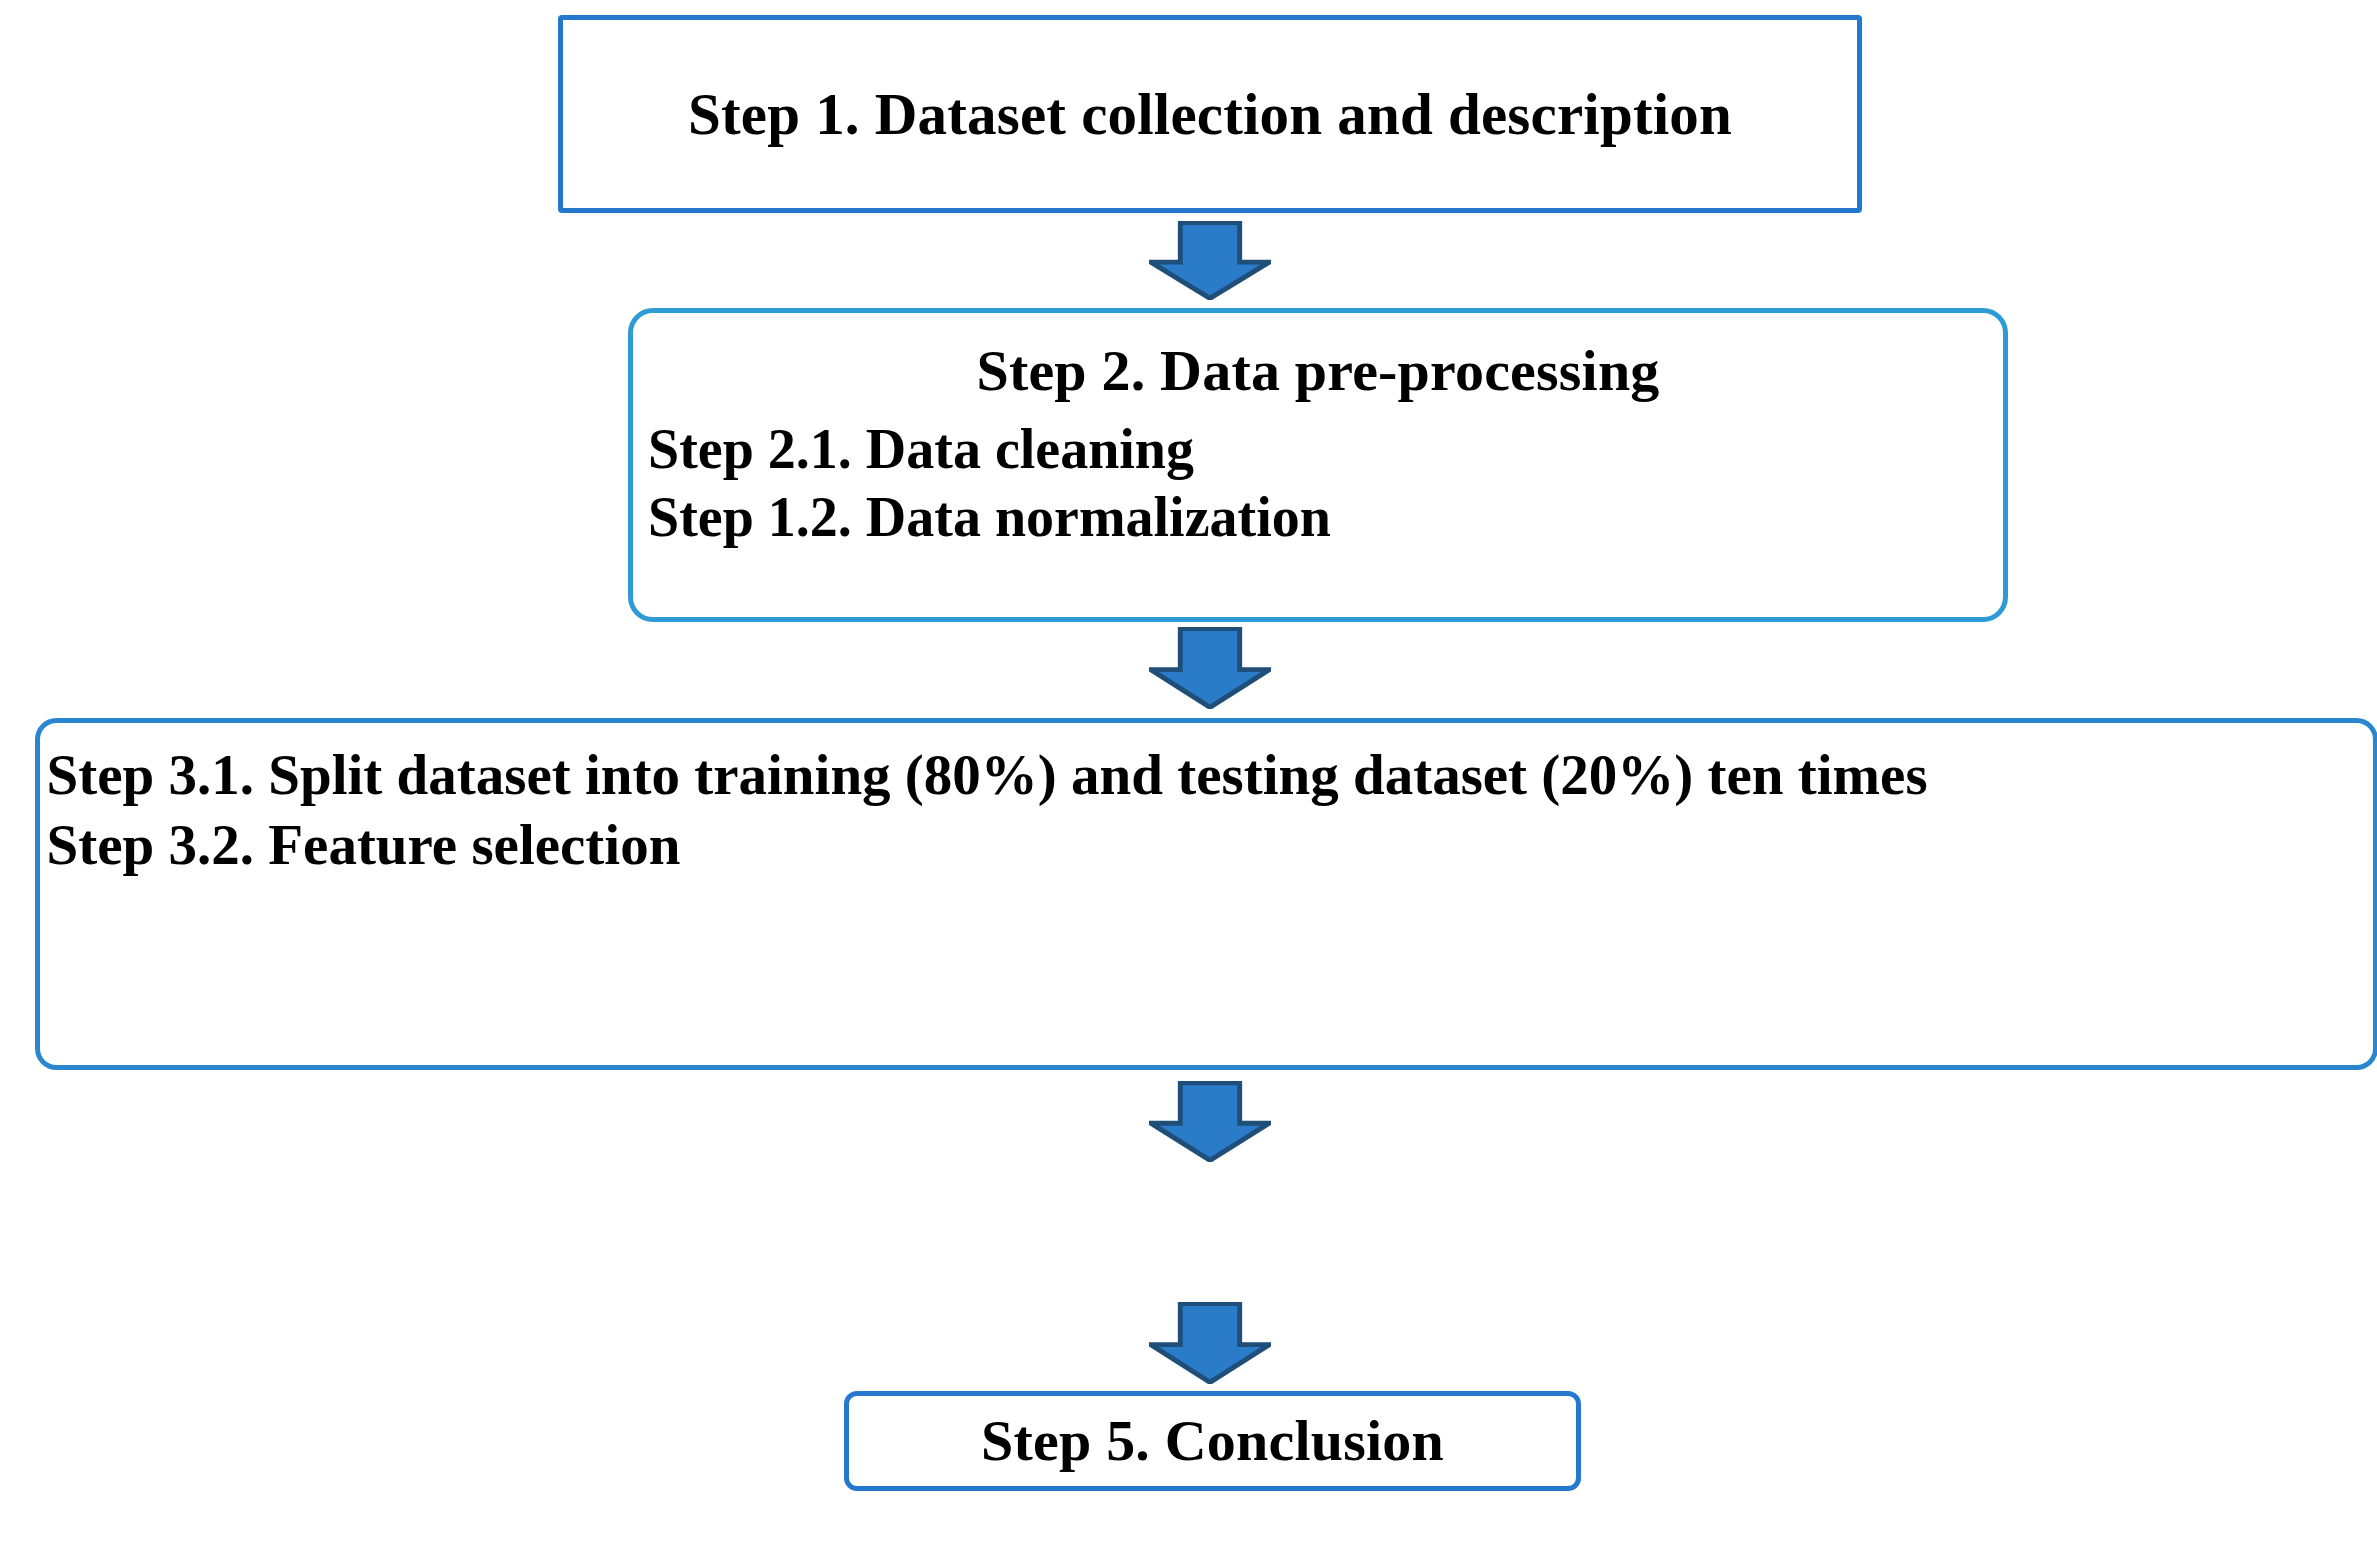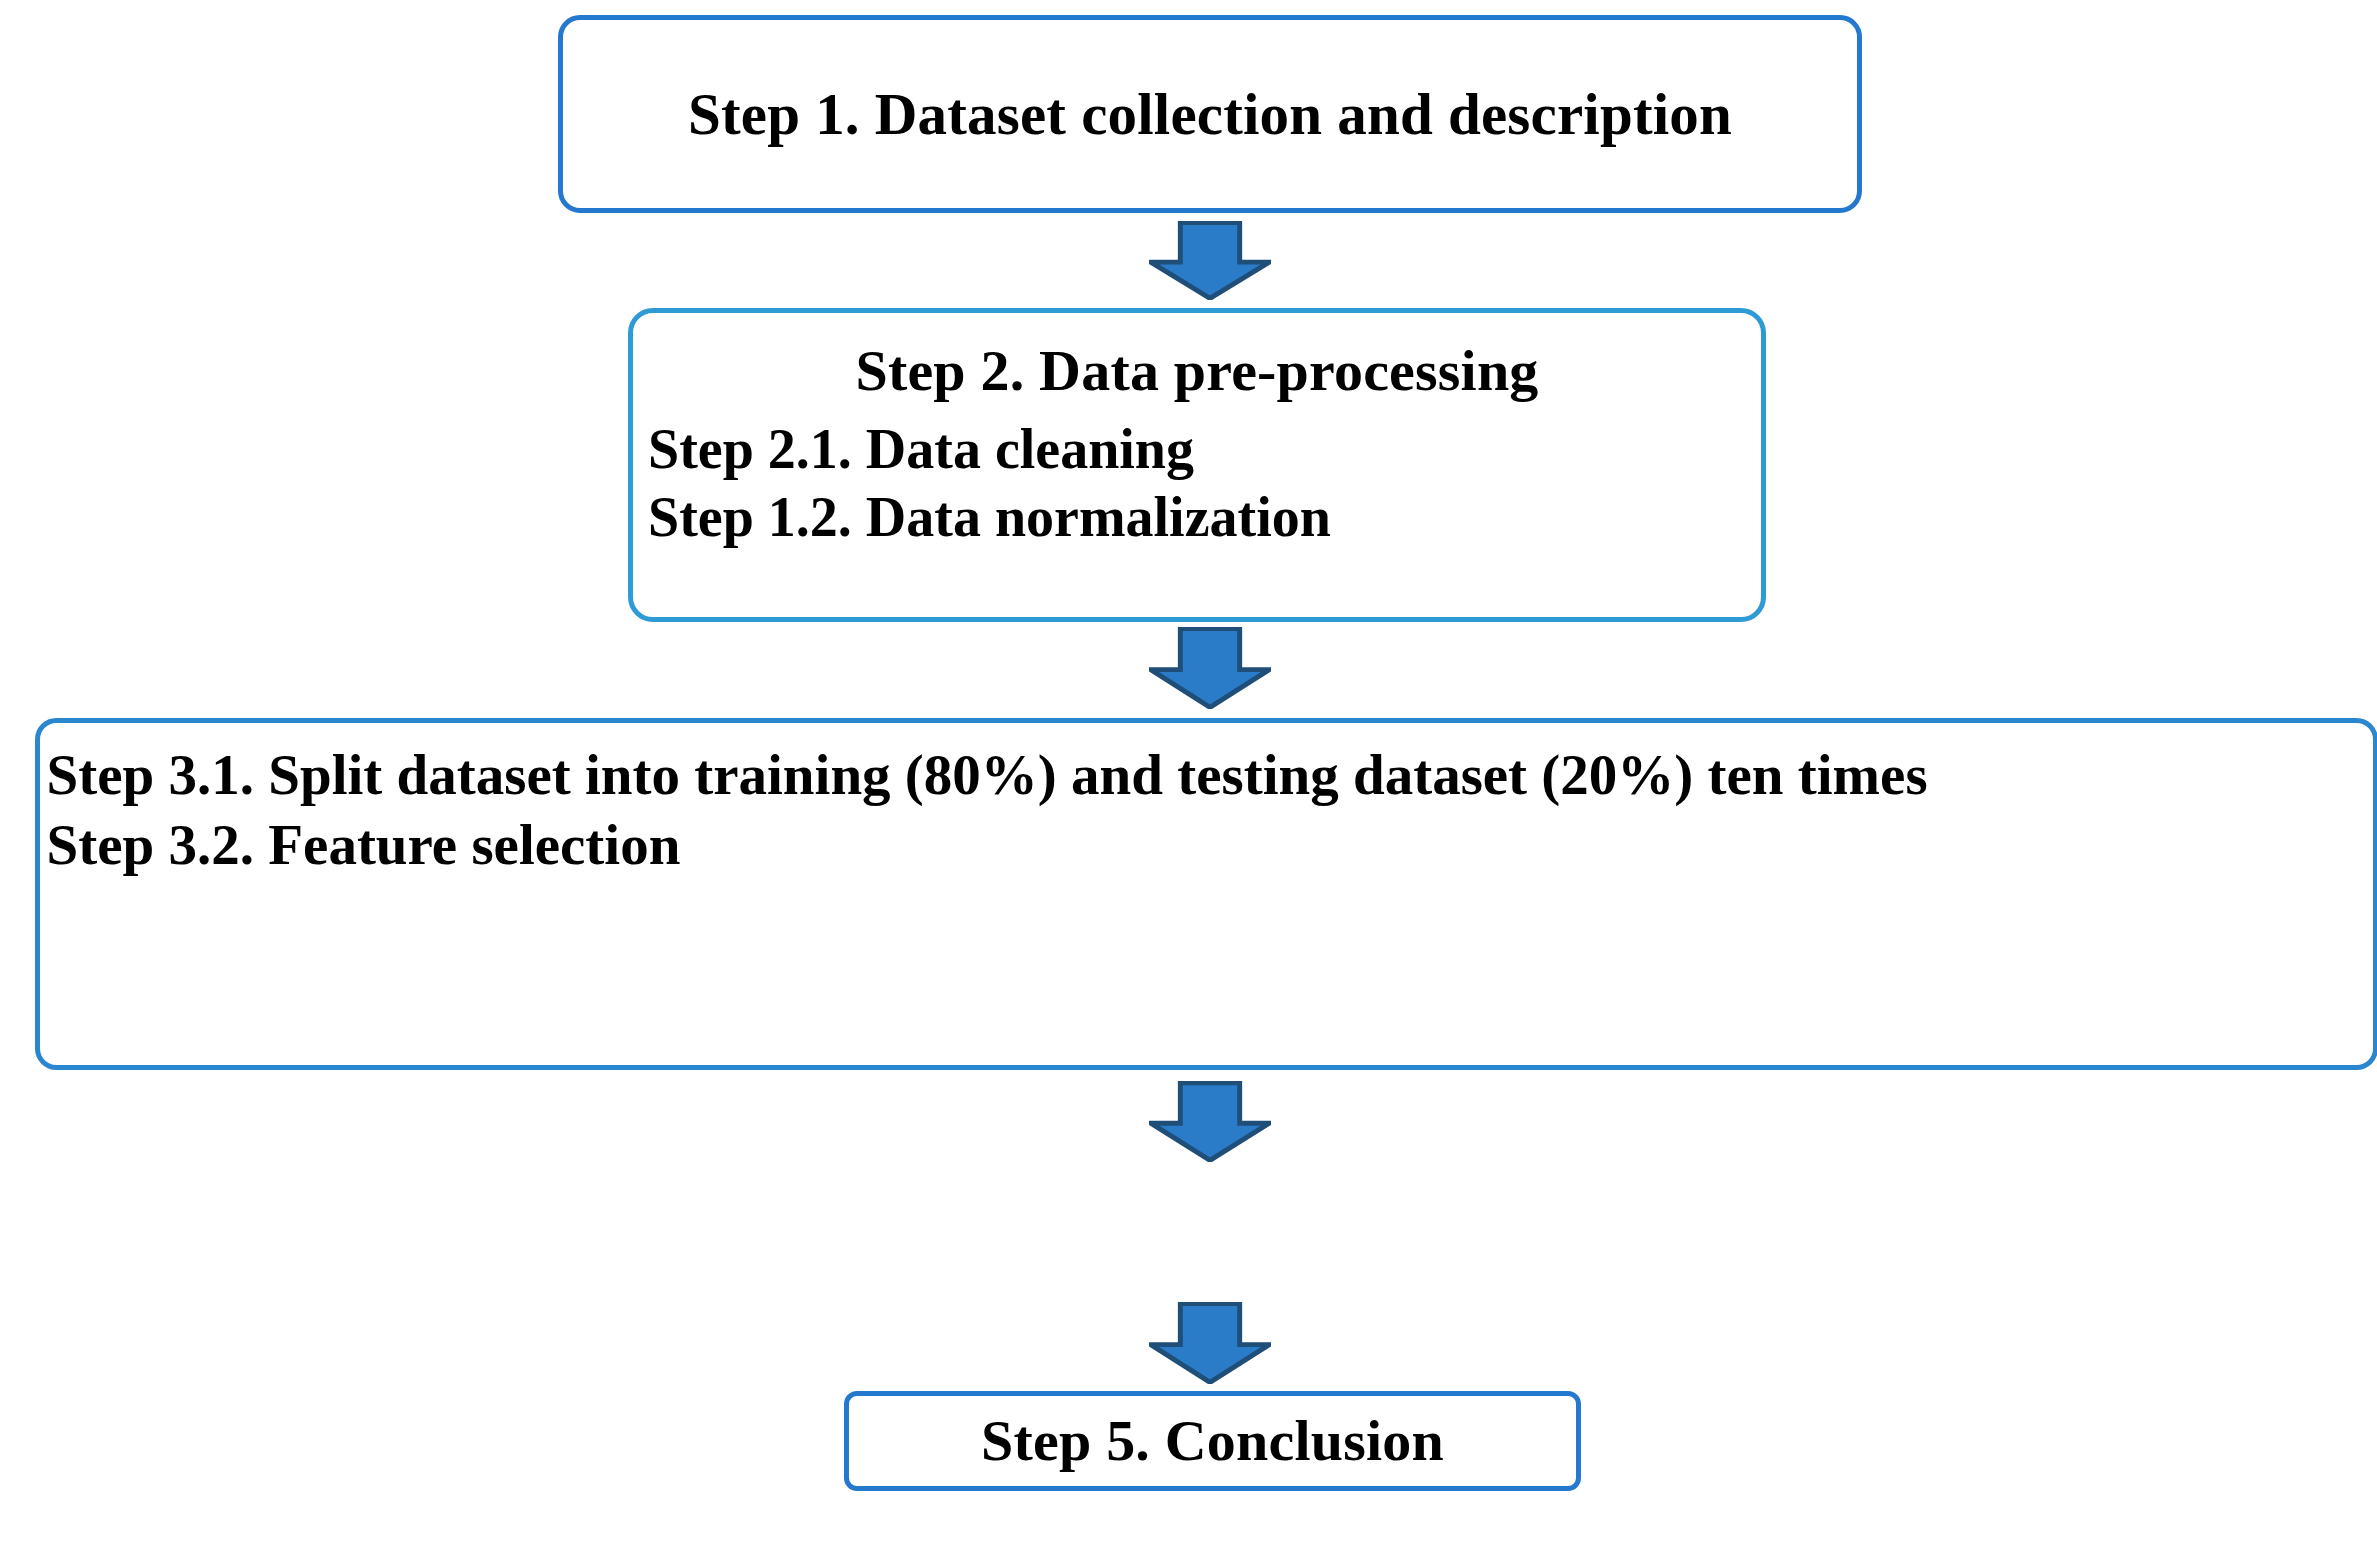--- a/index.html
+++ b/index.html
@@ -48,32 +48,32 @@
     white-space: nowrap;
   }
 
   
   #step1 {
     left: 558px;
     top: 15px;
     width: 1304px;
     height: 198px;
     border: 5.8px solid #2478CE;
-    border-radius: 22px;
+    border-radius: 4px;
   }
   #step1 .node-title {
     font-size: 59px;
     line-height: 1;
   }
 
   
   #step2 {
     left: 628px;
     top: 308px;
-    width: 1138px;
+    width: 1380px;
     height: 314px;
     border: 5px solid #2E9BD6;
     border-radius: 25px;
     justify-content: flex-start;
     padding-top: 28px;
   }
   #step2 .node-title {
     font-size: 58px;
     line-height: 1.05;
     margin-bottom: 13px;

